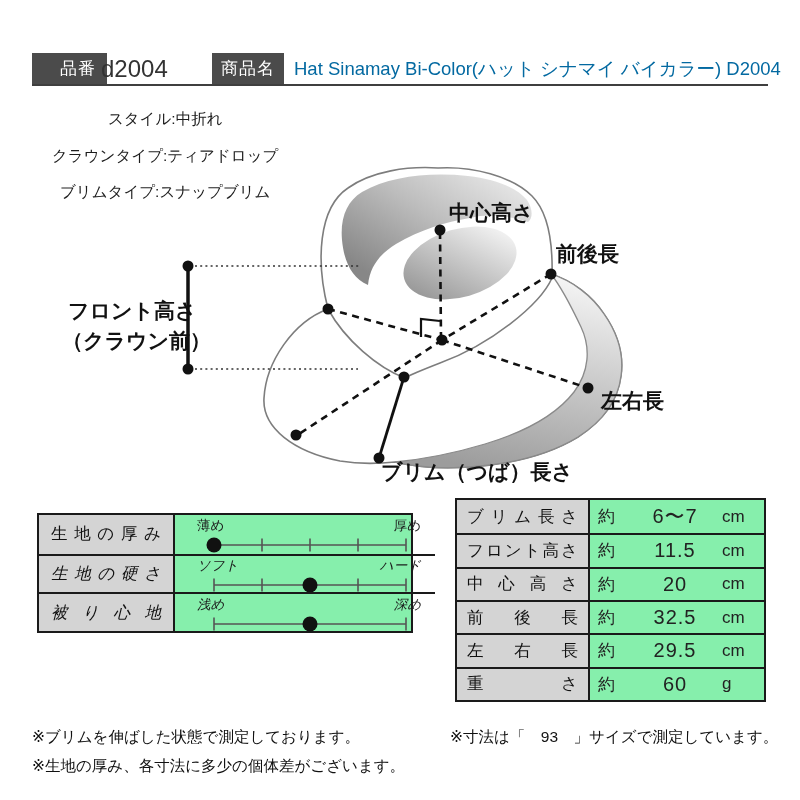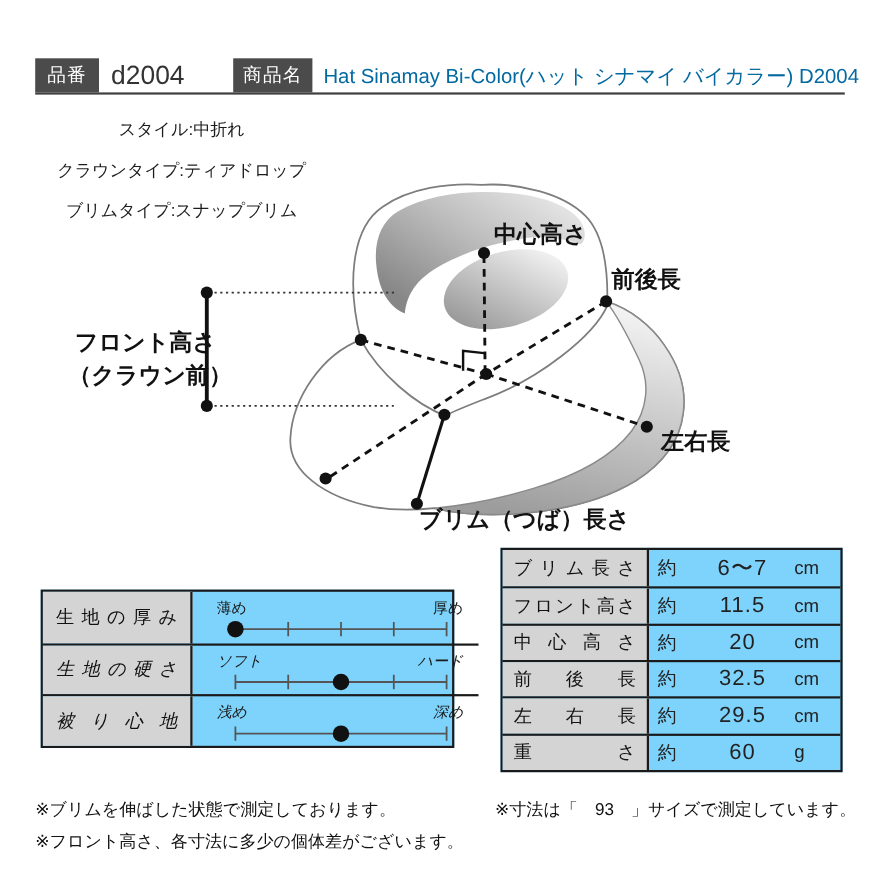--- a/index.html
+++ b/index.html
@@ -1,32 +1,32 @@
 <!DOCTYPE html>
 <html><head>
 <meta charset="utf-8">
 <style>
   html,body{margin:0;padding:0;background:#fff;}
   body{width:800px;height:800px;position:relative;font-family:"Liberation Sans","DejaVu Sans",sans-serif;color:#222;}
   .abs{position:absolute;}
   
   .tag{background:#4b4b4b;color:#fff;font-size:17px;display:flex;align-items:center;justify-content:center;letter-spacing:1px;}
-  #tag-itemno{left:32px;top:53px;width:58px;height:31px;}
+  #tag-itemno{left:32px;top:53px;width:58px;height:31px;padding-left:17px;}
   #val-itemno{left:101px;top:53px;height:31px;line-height:31px;font-size:24px;color:#333;}
   #tag-prodname{left:212px;top:53px;width:72px;height:31px;}
   #val-prodname{left:294px;top:53px;height:31px;line-height:31px;font-size:18.5px;color:#0369a1;white-space:nowrap;}
   #header-rule{left:32px;top:84px;width:736px;height:2px;background:#3f3f3f;}
   
   #style-info{left:52px;top:101px;font-size:15.5px;line-height:36.5px;color:#1c1c1c;text-align:center;}
   
   #hat-diagram{left:0;top:160px;}
   #hat-diagram text{font-weight:bold;fill:#111;}
   
-  .spec-border{border:2px solid #1a1a1a;box-sizing:border-box;background:#7dd3fc;}
-  #attribute-table{left:37px;top:536px;width:376px;height:144px;display:grid;grid-template-rows:repeat(3,1fr);}
+  .spec-border{border:2px solid #1a1a1a;box-sizing:border-box;background:#86efac;}
+  #attribute-table{left:37px;top:513px;width:376px;height:120px;display:grid;grid-template-rows:repeat(3,1fr);}
   .attr-row{display:flex;min-height:0;}
   .attr-row + .attr-row{border-top:2px solid #1a1a1a;font-style:italic;}
   .attr-label{width:110px;flex:none;background:#d4d4d4;border-right:2px solid #1a1a1a;display:flex;align-items:center;padding:0 12px;font-size:16.5px;color:#111;}
   .jtext{display:block;width:100%;text-align:justify;text-align-last:justify;}
   .attr-slider{flex:1;display:flex;align-items:center;}
   #spec-table{left:455px;top:498px;width:311px;height:204px;display:grid;grid-template-rows:repeat(6,1fr);}
   .spec-row{display:flex;min-height:0;}
   .spec-row + .spec-row{border-top:2px solid #1a1a1a;}
   .spec-label{width:111px;flex:none;background:#d4d4d4;border-right:2px solid #1a1a1a;display:flex;align-items:center;padding:0 10px;font-size:16.5px;color:#111;}
   .spec-value{flex:1;display:flex;align-items:center;padding-left:8px;}
@@ -234,15 +234,15 @@
       <div class="spec-value">
         <span class="spec-approx">約</span>
         <span class="spec-num">60</span>
         <span class="spec-unit">g</span>
       </div>
     </div>
   </div>
 
 <div class="abs note" id="notes-left">
   <div>※ブリムを伸ばした状態で測定しております。</div>
-  <div>※フロント高さ、各寸法に多少の個体差がございます。</div>
+  <div>※生地の厚み、各寸法に多少の個体差がございます。</div>
 </div>
 <div class="abs note" id="notes-right">※寸法は「　93　」サイズで測定しています。</div>
 
 </body></html>

